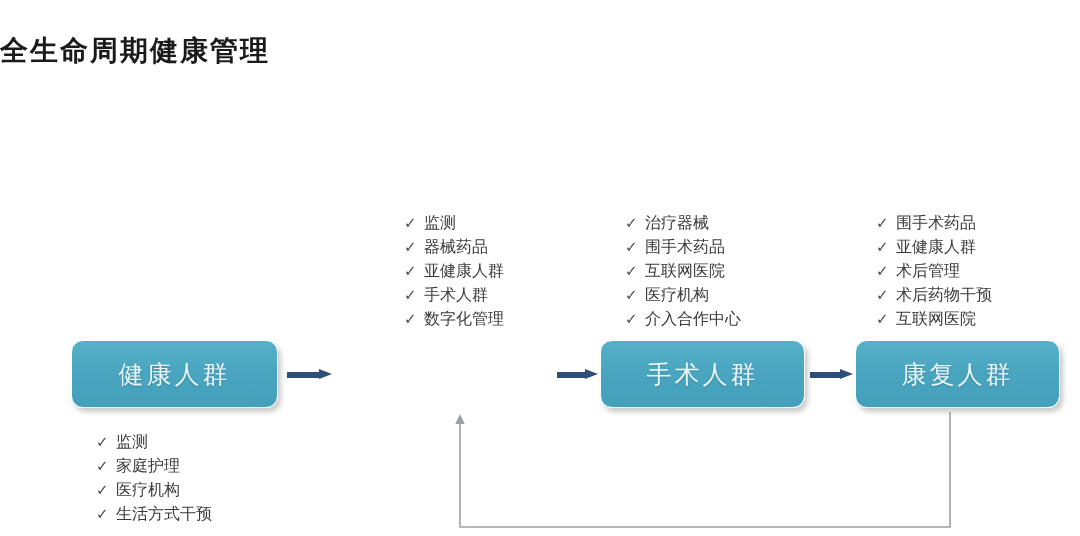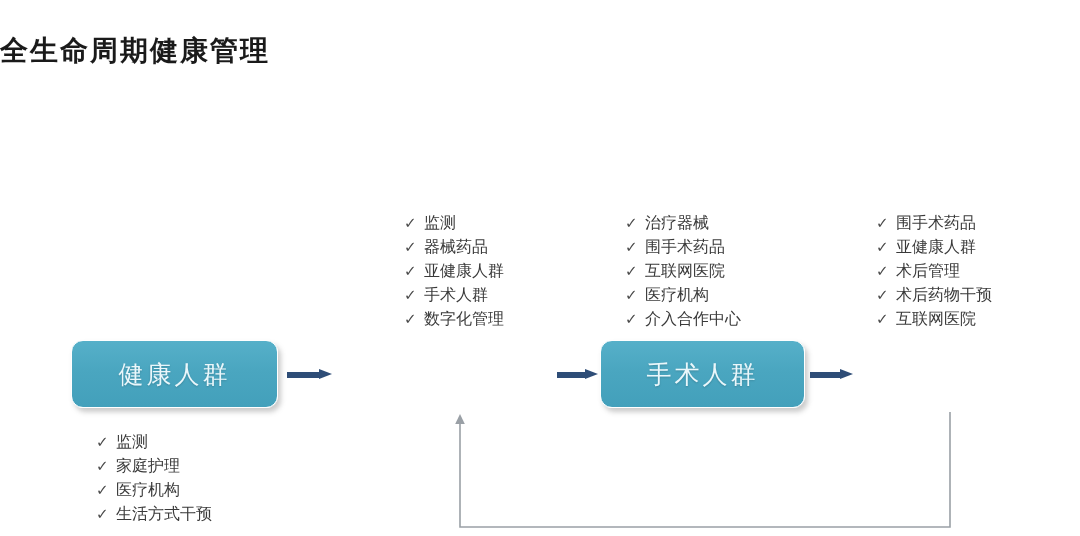--- a/index.html
+++ b/index.html
@@ -140,20 +140,23 @@
     <polyline points="950,412 950,527 460,527 460,422" fill="none" stroke="#9aa0a6" stroke-width="1.6"></polyline>
     <polygon points="460,414 455.2,424 464.8,424" fill="#9aa0a6"></polygon>
   </svg>
 
   <div class="stage-box" id="box-1">
     <span class="stage-label">健康人群</span>
   </div>
   <div class="stage-box" id="box-3">
     <span class="stage-label">手术人群</span>
   </div>
+  <div class="stage-box" id="box-4">
+    <span class="stage-label">康复人群</span>
+  </div>
 
   <div class="flow-arrow" id="arrow-1">
     <span class="shaft"></span>
     <span class="head"></span>
   </div>
   <div class="flow-arrow" id="arrow-2">
     <span class="shaft"></span>
     <span class="head"></span>
   </div>
   <div class="flow-arrow" id="arrow-3">

